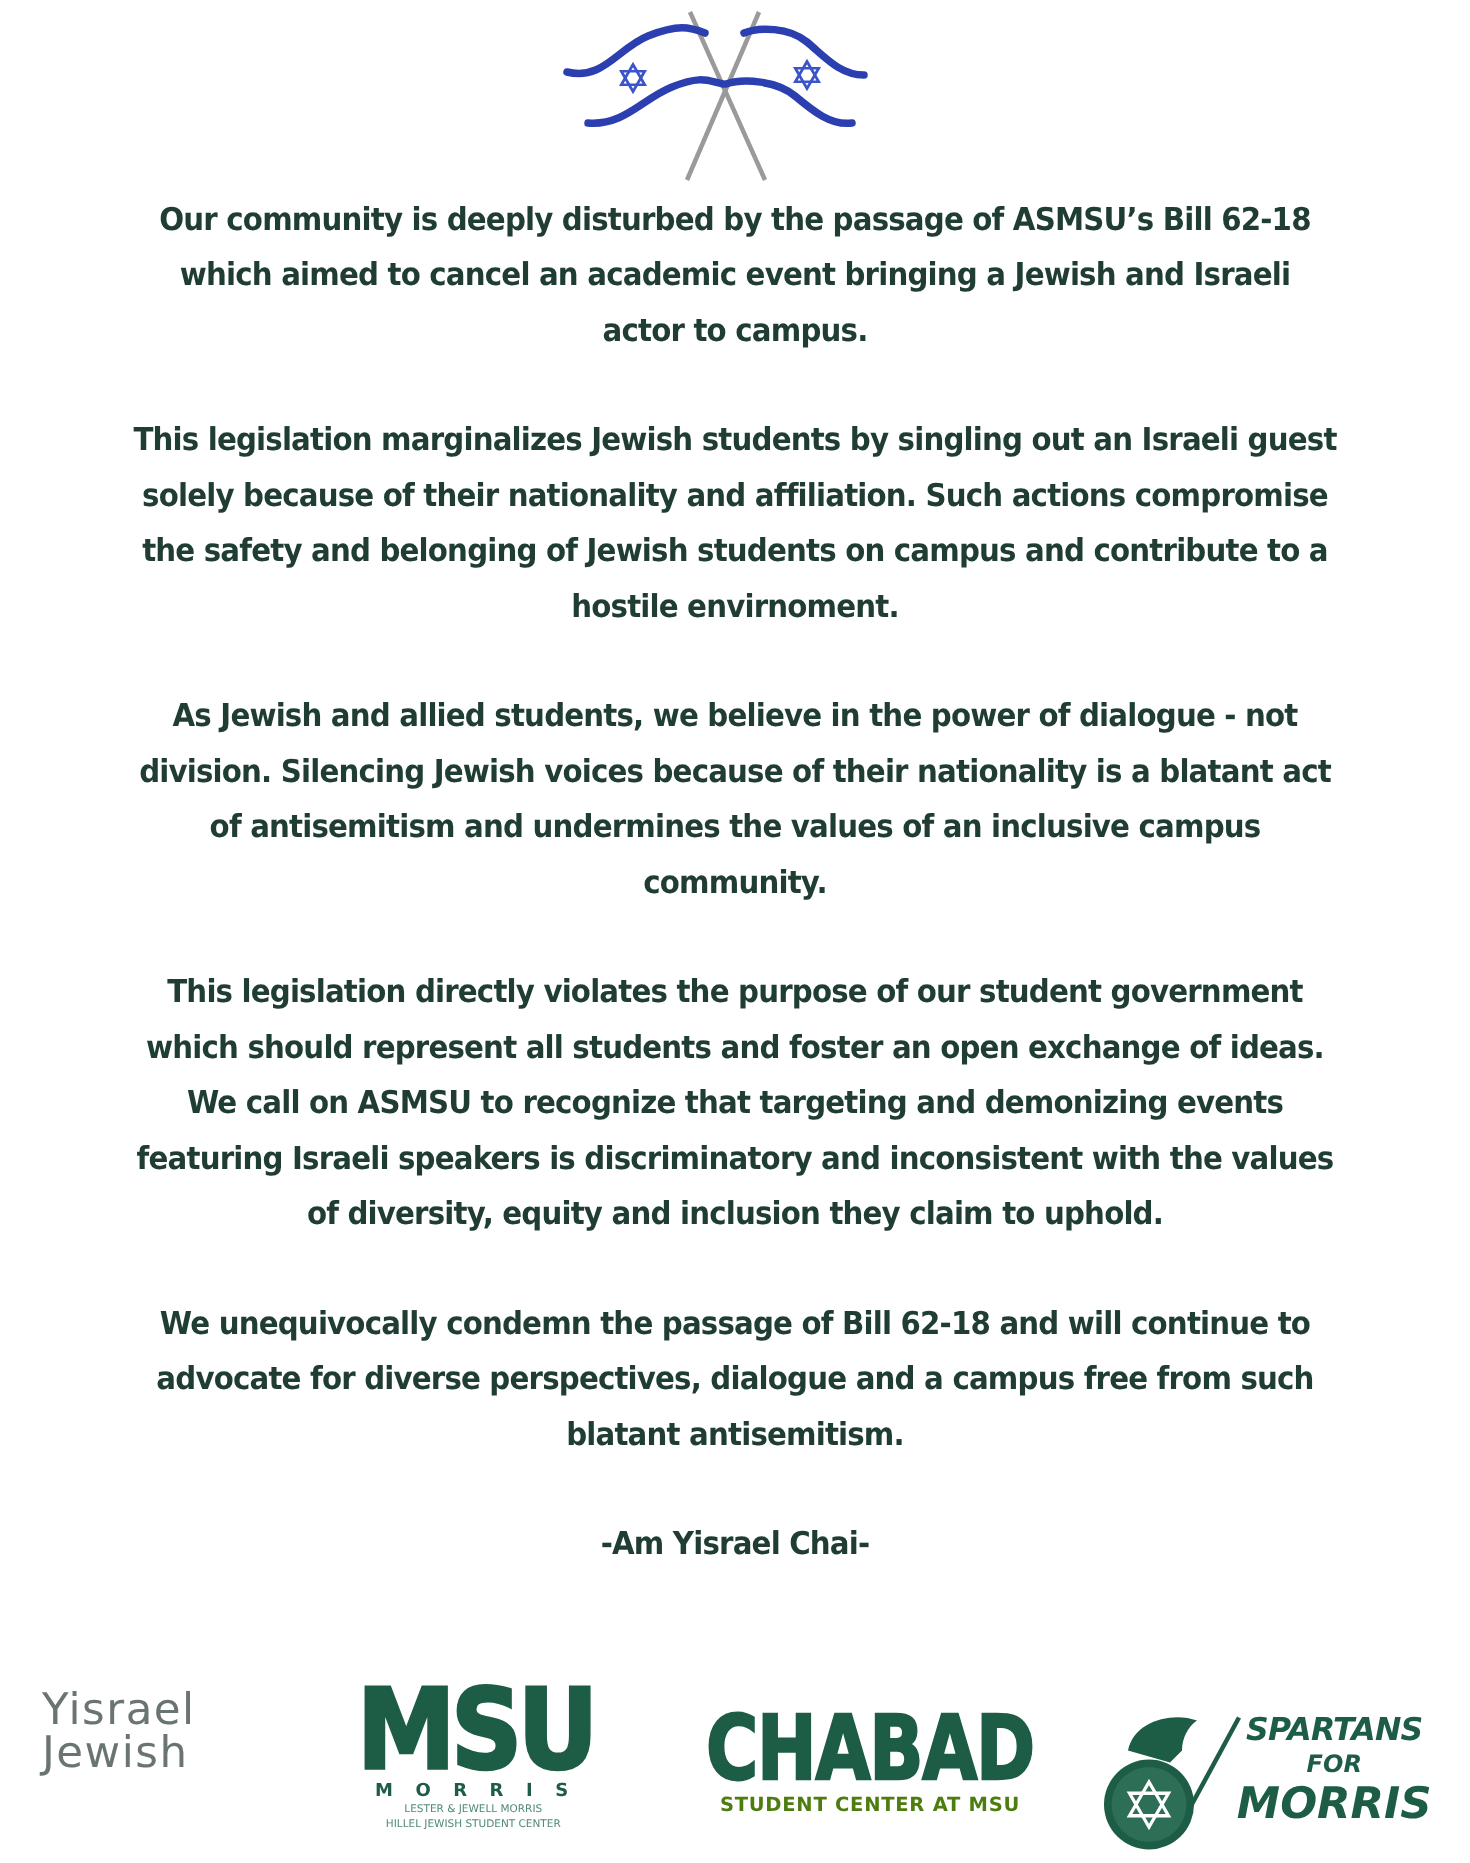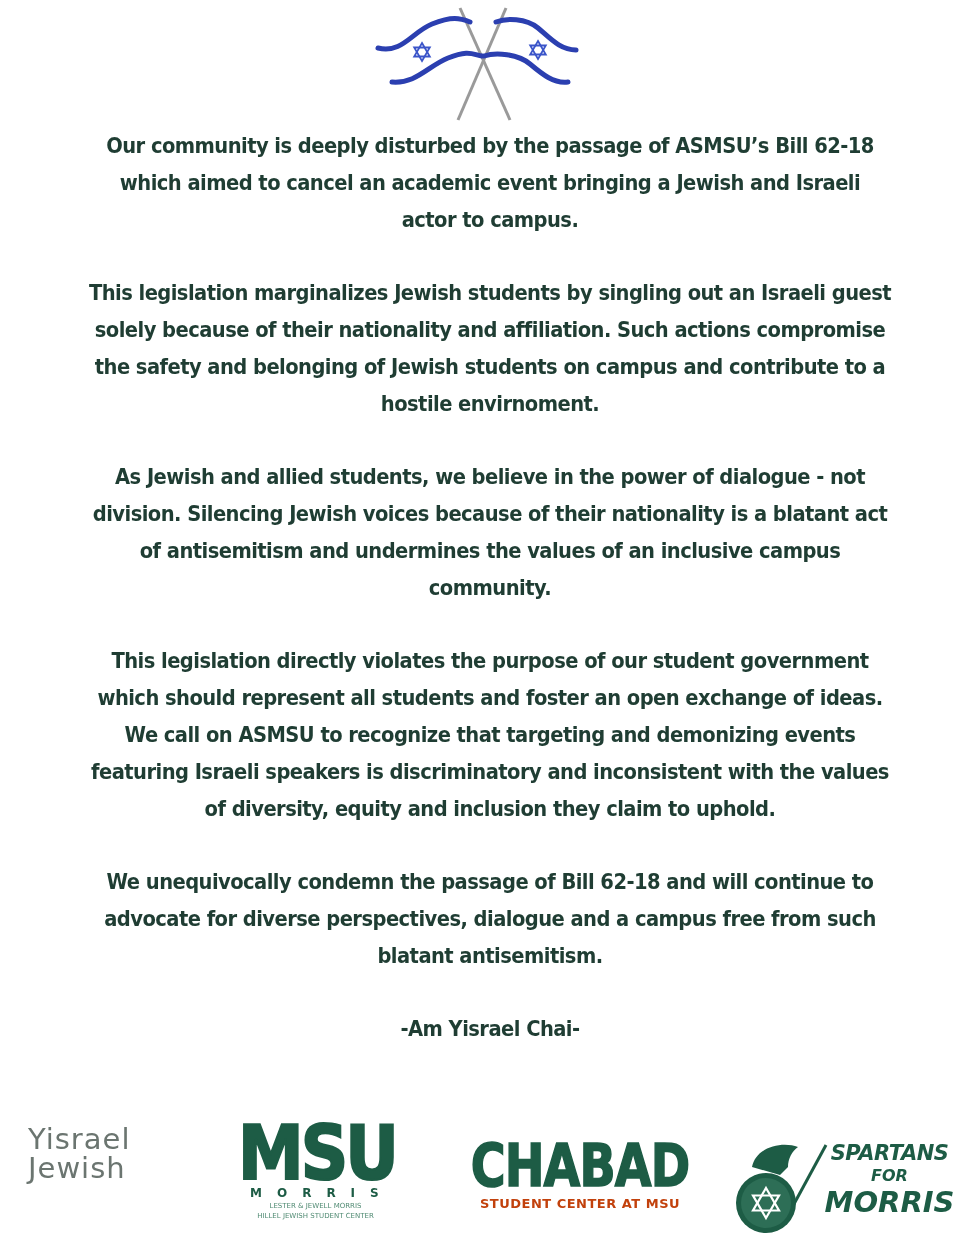--- a/index.html
+++ b/index.html
@@ -130,21 +130,21 @@
       line-height: 58px;
       display: block;
       letter-spacing: -1px;
       transform: scaleX(0.88) scaleY(1.1);
       -webkit-text-stroke: 1.5px #1d5c45;
     }
     .chabad-sub {
       font-family: "DejaVu Sans", sans-serif;
       font-weight: bold;
       font-size: 13px;
-      color: #c2410c;
+      color: #4d7c0f;
       display: block;
       line-height: 18px;
       letter-spacing: 0.5px;
     }
     .logo-spartans {
       position: absolute;
       left: 730px;
       top: 22px;
       width: 230px;
       height: 100px;

